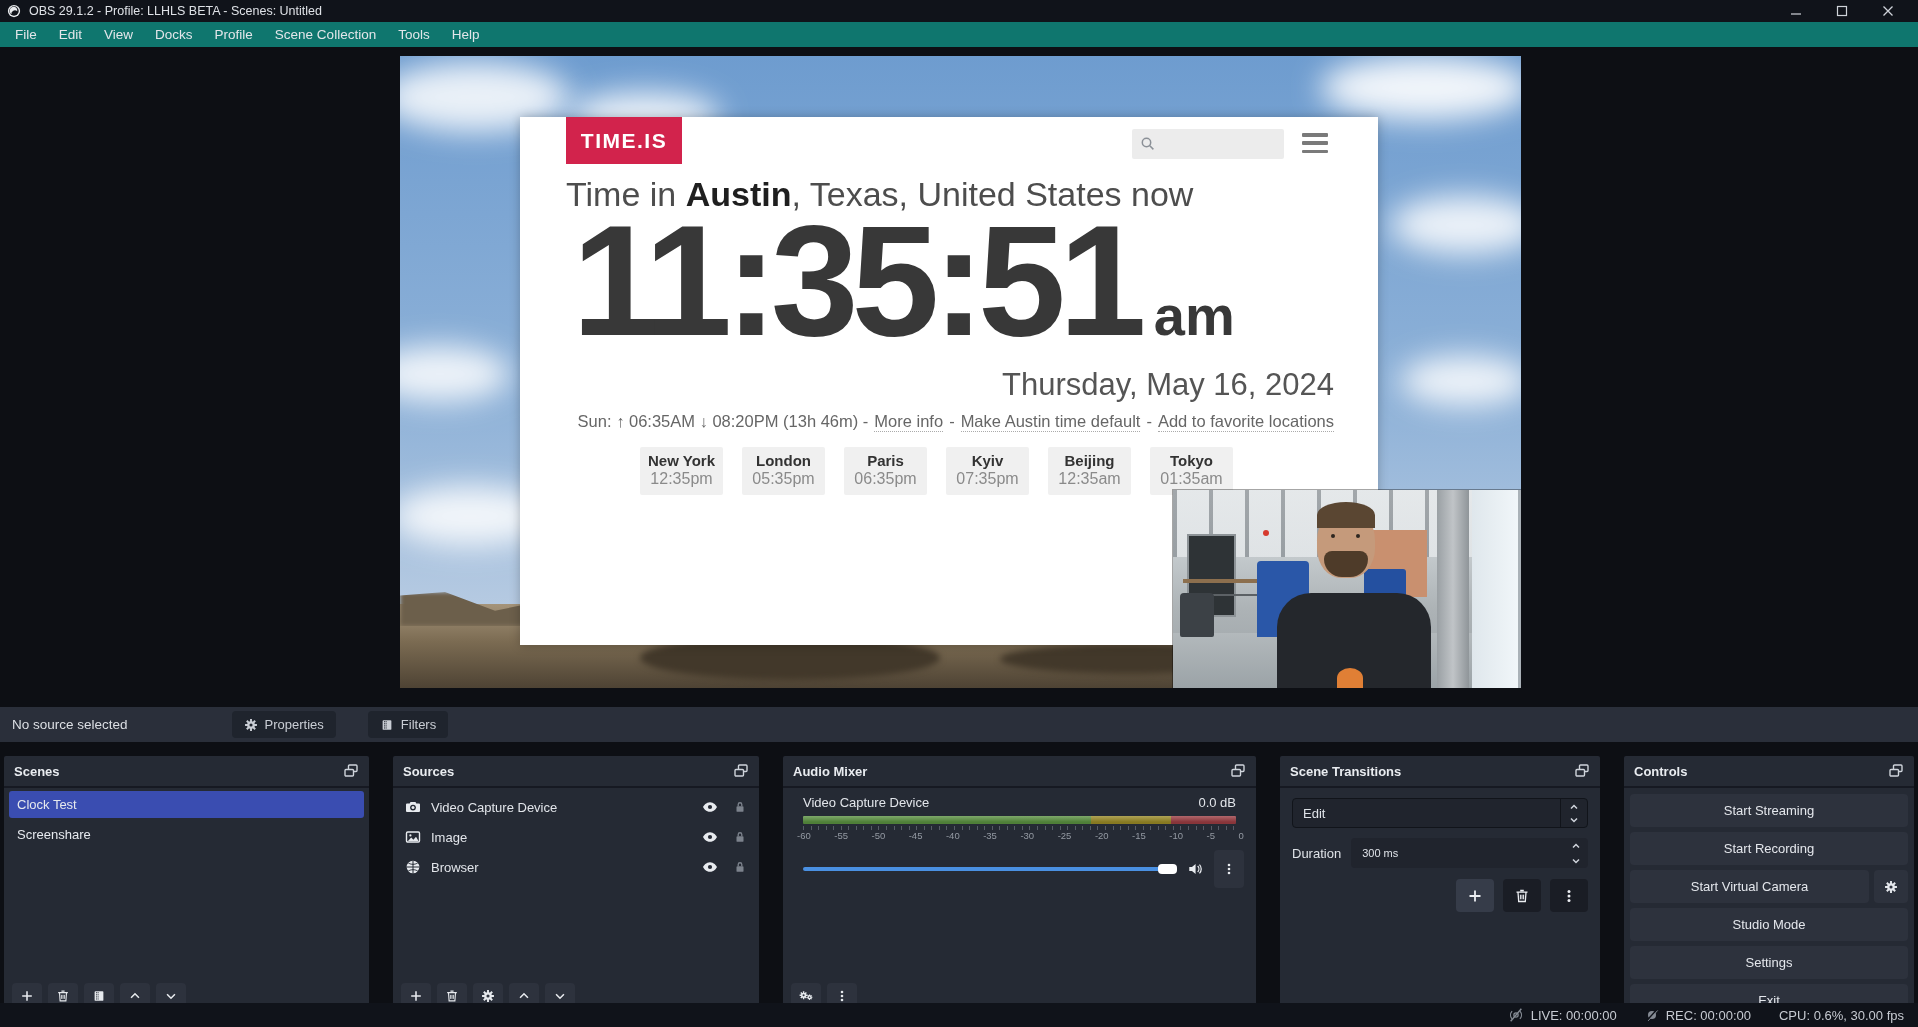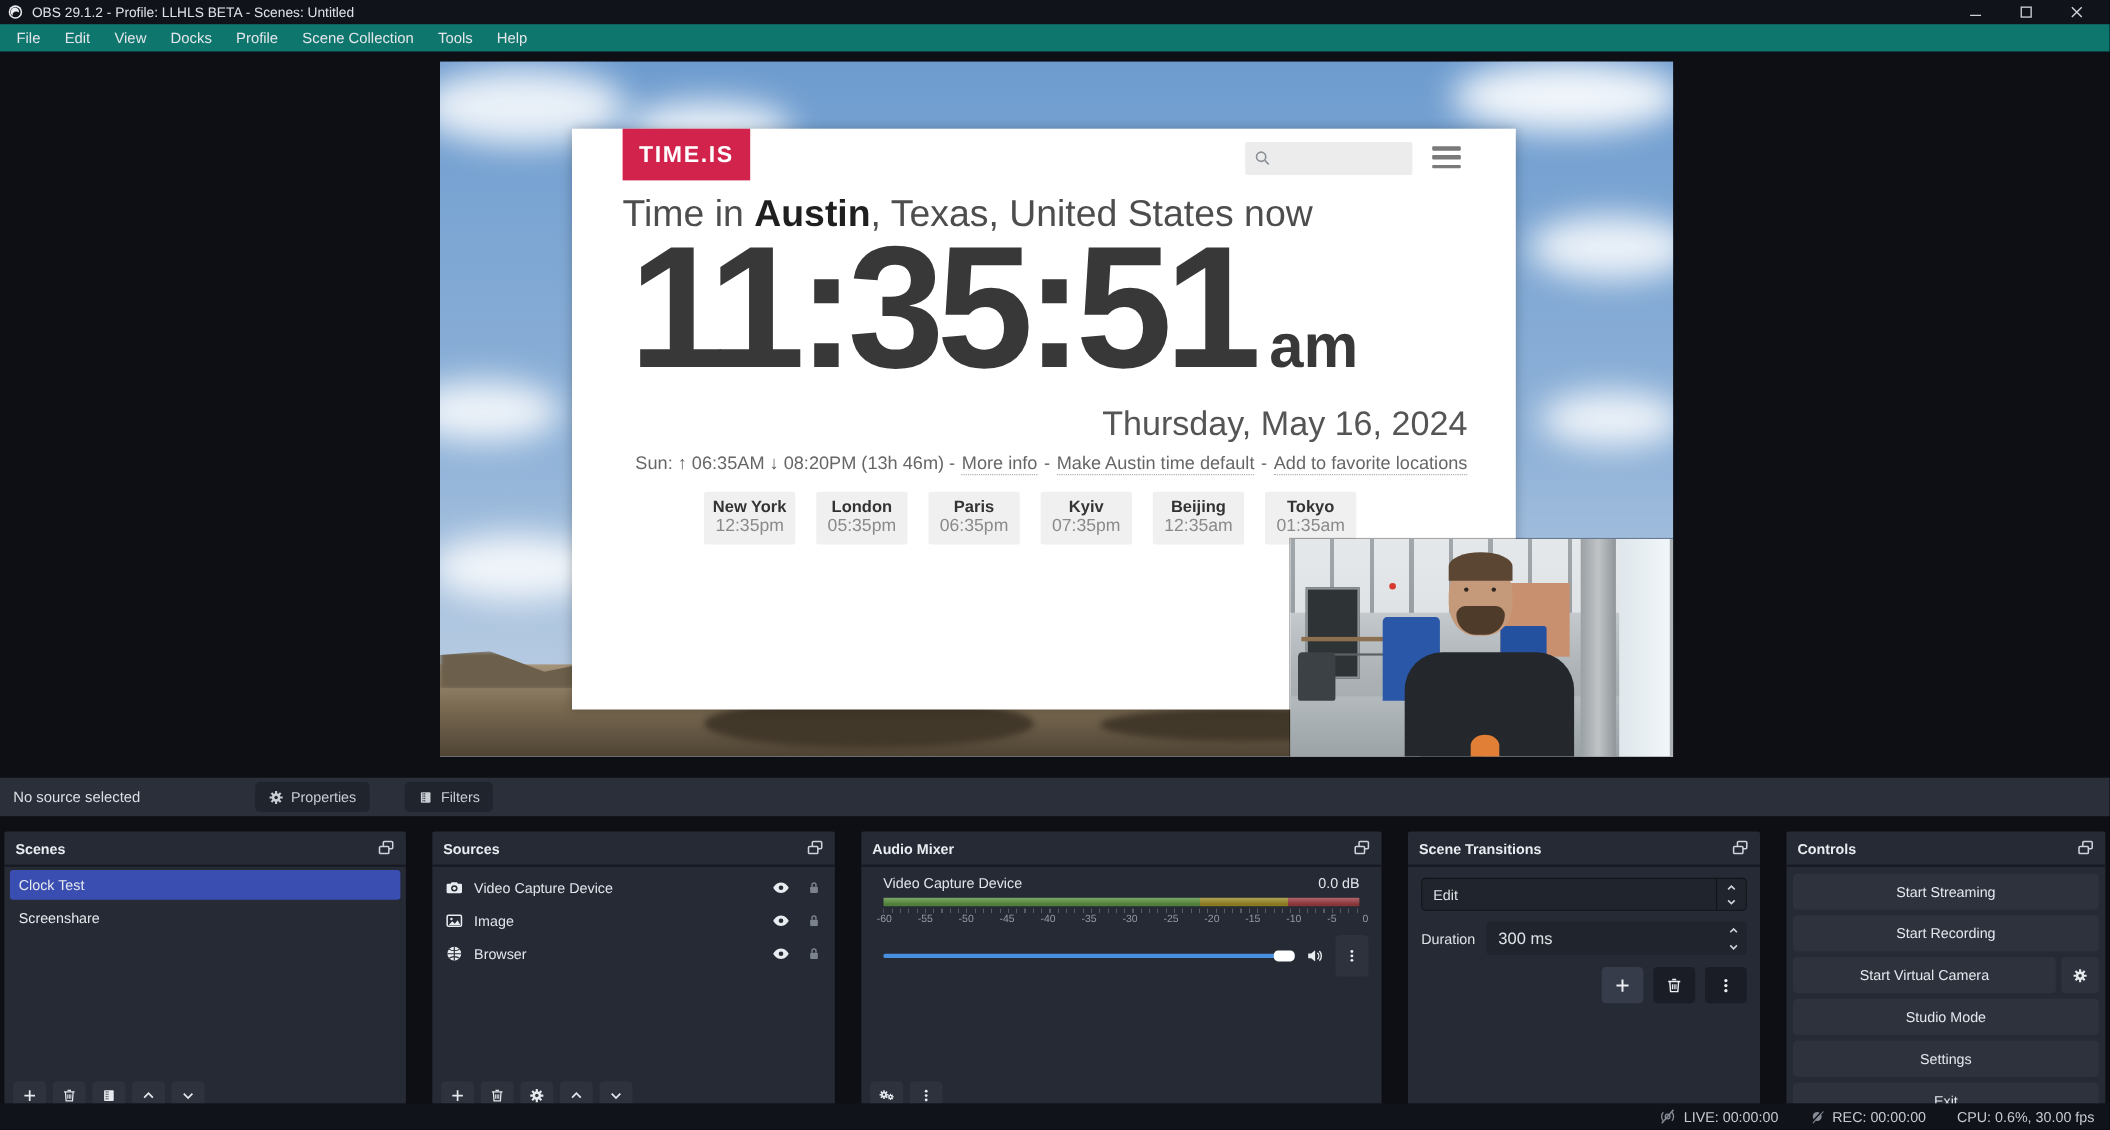--- a/index.html
+++ b/index.html
@@ -96,21 +96,21 @@
   .slider-row{display:flex;align-items:center;margin:9px 12px 0 20px;gap:11px;}
   .slider{position:relative;width:394px;height:4px;background:#4a90e2;border-radius:2px;}
   .slider-handle{position:absolute;right:0;top:-3px;width:19px;height:10px;background:#fff;border-radius:4px;}
   .mix-kebab{width:32px;height:38px;background:#2d323d;border-radius:4px;display:flex;align-items:center;justify-content:center;}
 
   .t-body{padding:10px 12px 0;}
   .dropdown{height:30px;background:#20242d;border:1px solid #11141a;border-radius:4px;display:flex;align-items:center;padding-left:10px;font-size:13px;color:#dfe3e8;box-sizing:border-box;}
   .dd-arrows{margin-left:auto;width:26px;align-self:stretch;border-left:1px solid #11141a;display:flex;flex-direction:column;align-items:center;justify-content:center;gap:1px;}
   .dur-row{display:flex;align-items:center;margin-top:10px;gap:10px;}
   .dur-label{font-size:13px;color:#dfe3e8;}
-  .spin{flex:1;height:30px;background:#20242d;border-radius:4px;display:flex;align-items:center;padding:0 6px 0 11px;font-size:15px;color:#dfe3e8;}
+  .spin{flex:1;height:30px;background:#20242d;border-radius:4px;display:flex;align-items:center;padding:0 6px 0 11px;font-size:11px;color:#dfe3e8;}
   .spin-arrows{margin-left:auto;display:flex;flex-direction:column;gap:3px;}
   .t-btns{display:flex;justify-content:flex-end;gap:9px;margin-top:11px;}
   .t-btn{width:38px;height:33px;border-radius:4px;display:flex;align-items:center;justify-content:center;color:#eceef2;}
   .t-add{background:#363c49;}.t-dark{background:#1a1d25;}
 
   .ctl-body{padding:6px 6px 0;display:flex;flex-direction:column;gap:5px;}
   .ctl-btn{height:33px;background:#2d323d;border-radius:4px;display:flex;align-items:center;justify-content:center;font-size:13px;color:#e4e7ec;}
   .ctl-row{display:flex;gap:5px;}
   .ctl-row .ctl-btn{flex:1;}
   .ctl-gear{flex:0 0 34px !important;}

